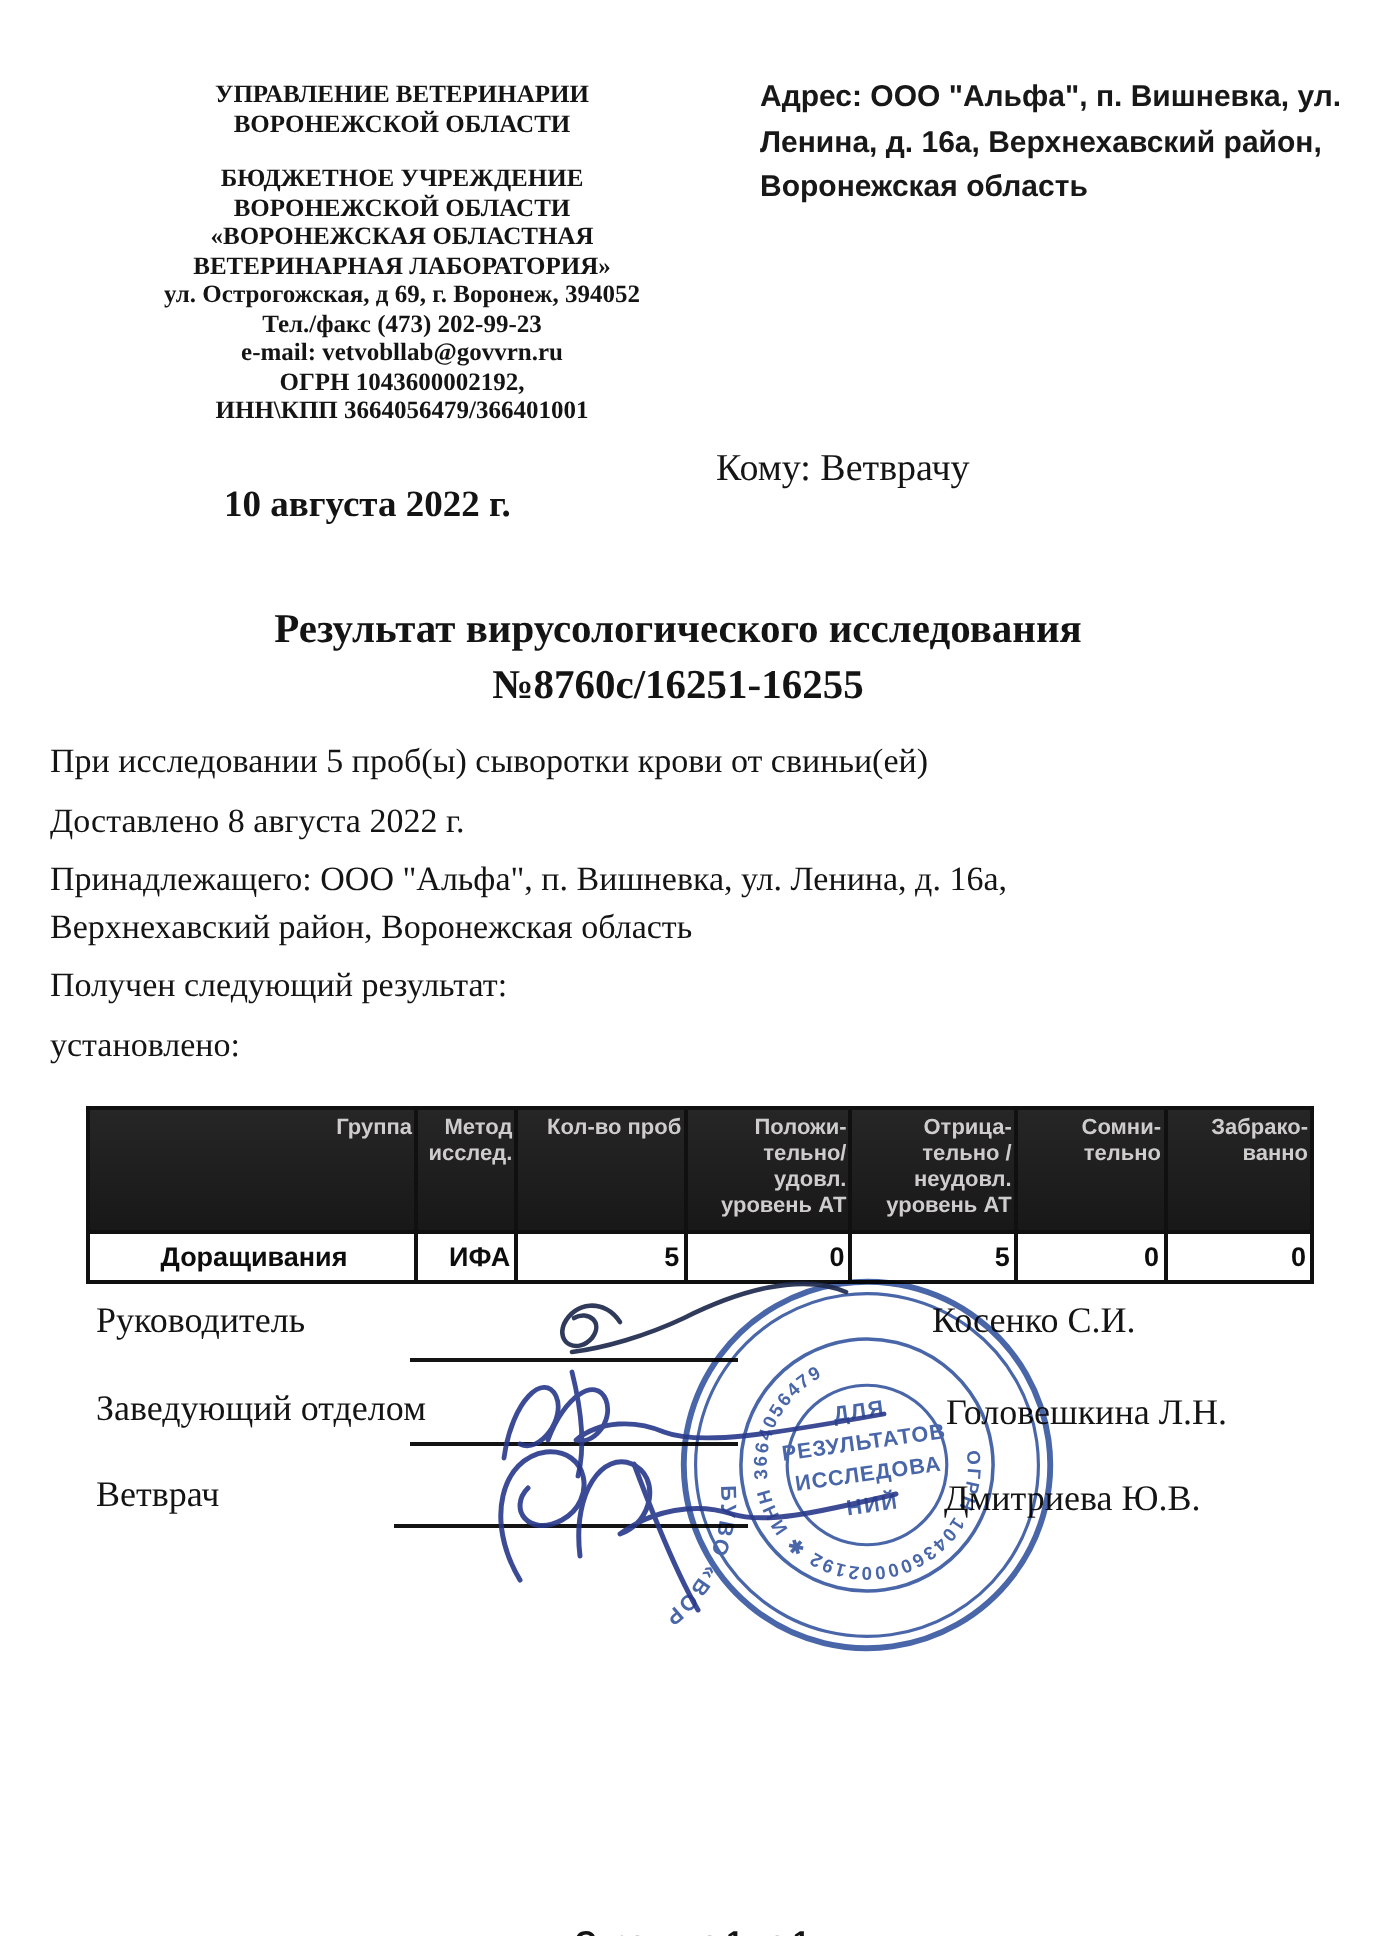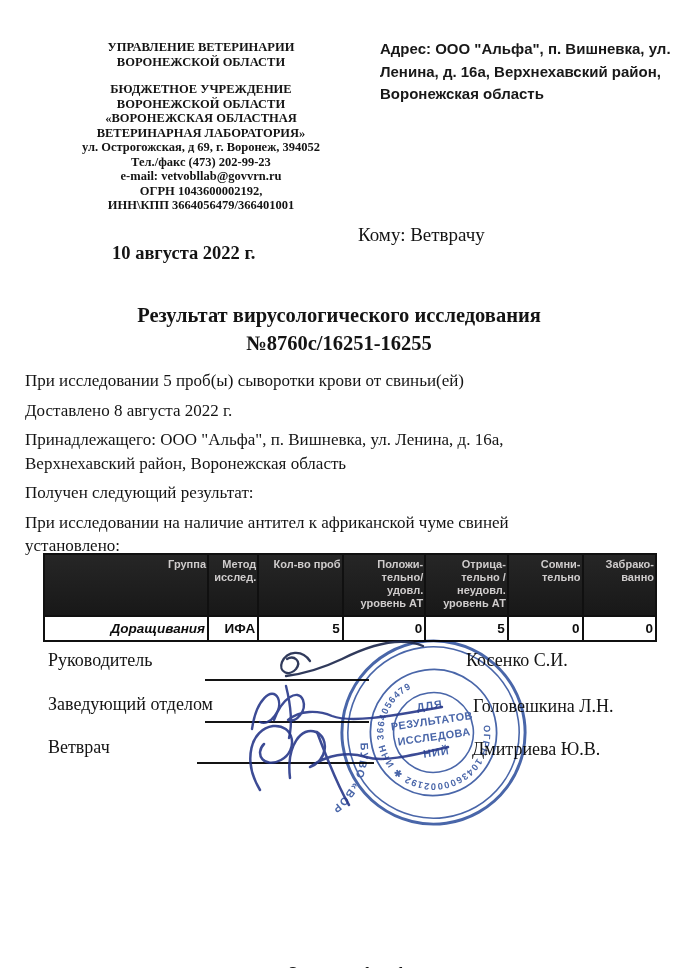--- a/index.html
+++ b/index.html
@@ -38,21 +38,21 @@
   .results-table th{
     background:linear-gradient(180deg,#262626,#181818);
     color:#cfcccc; font-size:11px; line-height:13px; font-weight:bold;
     vertical-align:top; text-align:right; padding:3px 1px;
     white-space:pre-line; height:54px;
   }
   .results-table td{
     font-size:13.5px; font-weight:bold; text-align:right; padding:2px 2px; height:19px;
     color:#0d0d0d;
   }
-  .results-table td.first{text-align:right; padding-left:4px;font-style:italic;}
+  .results-table td.first{text-align:center; padding-left:4px;}
   
   .sig-role{position:absolute; left:48px; font-size:18px;}
   .sig-name{position:absolute; font-size:18px;text-align:right;}
   .sig-line{position:absolute; height:2px; background:#141414;}
   .sig-ink{position:absolute; left:190px; top:628px; width:285px; height:185px; z-index:6;}
   
   .stamp{
     position:absolute; left:335px; top:634px; width:197px; height:197px;
     z-index:5; opacity:.87; mix-blend-mode:multiply;
   }
@@ -99,21 +99,20 @@
 
   <div class="body-text">
     <div class="para">При исследовании 5 проб(ы) сыворотки крови от свиньи(ей)</div>
     <div class="para">Доставлено 8 августа 2022 г.</div>
     <div class="para">
       <div>Принадлежащего: ООО "Альфа", п. Вишневка, ул. Ленина, д. 16а,</div>
       <div>Верхнехавский район, Воронежская область</div>
     </div>
     <div class="para">Получен следующий результат:</div>
     <div class="para">
-      <div>При исследовании на наличие антител к африканской чуме свиней</div>
       <div>установлено:</div>
     </div>
   </div>
 
   <table class="results-table">
     <colgroup>
       <col style="width:26.8%">
         <col style="width:8.2%">
         <col style="width:13.8%">
       <col style="width:13.5%">

